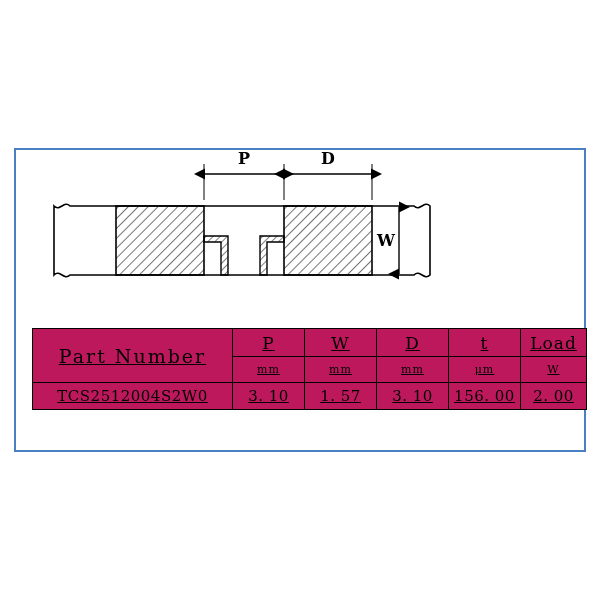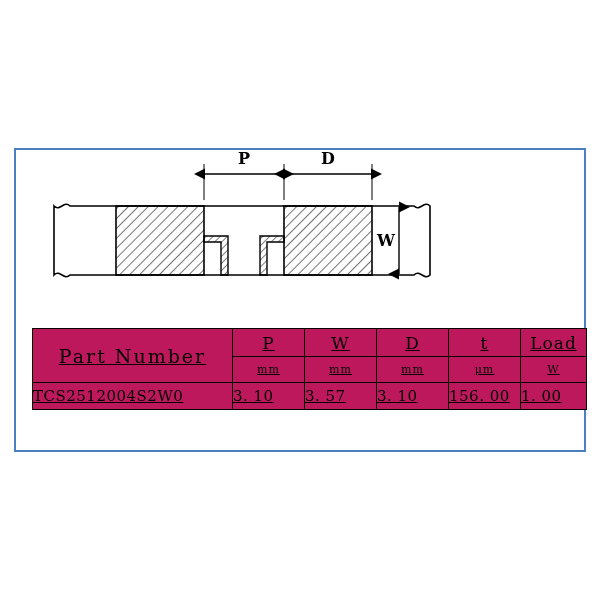--- a/index.html
+++ b/index.html
@@ -68,21 +68,21 @@
   #spec-table .hdr-unit {
     font-size: 11px;
     height: 25px;
   }
   #spec-table .partname {
     font-size: 19px;
     letter-spacing: 2px;
   }
   #spec-table .partval {
     font-size: 15px;
-    text-align: left;
+    text-align: center;
     letter-spacing: 0.5px;
   }
   .col-part { width: 200px; }
   .col-p { width: 72px; }
   .col-w { width: 72px; }
   .col-d { width: 72px; }
   .col-t { width: 72px; }
   .col-load { width: 66px; }
 </style>
 </head>
@@ -176,22 +176,22 @@
         <tr>
           <td class="hdr-unit">mm</td>
           <td class="hdr-unit">mm</td>
           <td class="hdr-unit">mm</td>
           <td class="hdr-unit">μm</td>
           <td class="hdr-unit">W</td>
         </tr>
         <tr>
           <td class="partval">TCS2512004S2W0</td>
           <td class="partval">3. 10</td>
-          <td class="partval">3. 57</td>
+          <td class="partval">1. 57</td>
           <td class="partval">3. 10</td>
           <td class="partval">156. 00</td>
-          <td class="partval">1. 00</td>
+          <td class="partval">2. 00</td>
         </tr>
       </tbody>
     </table>
 
   </div>
 </div>
 
 </body></html>

